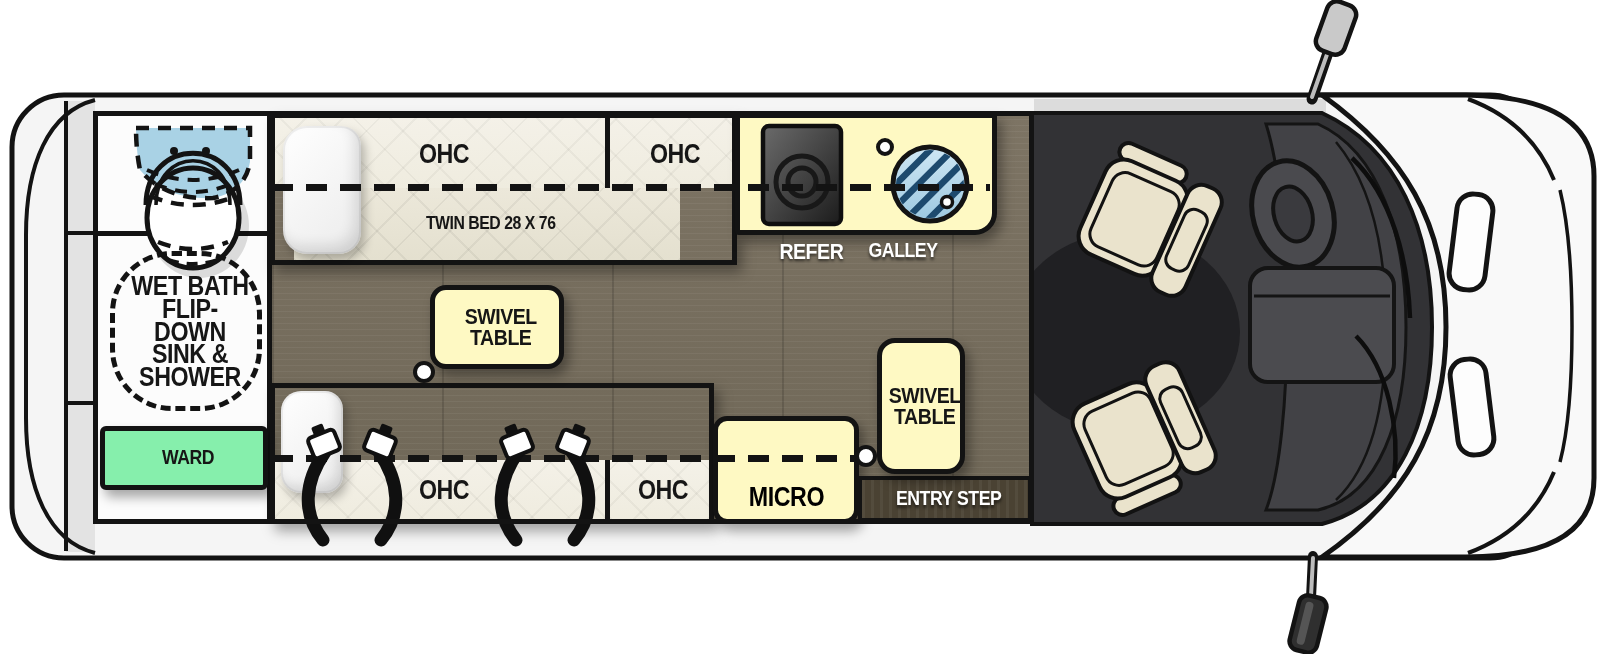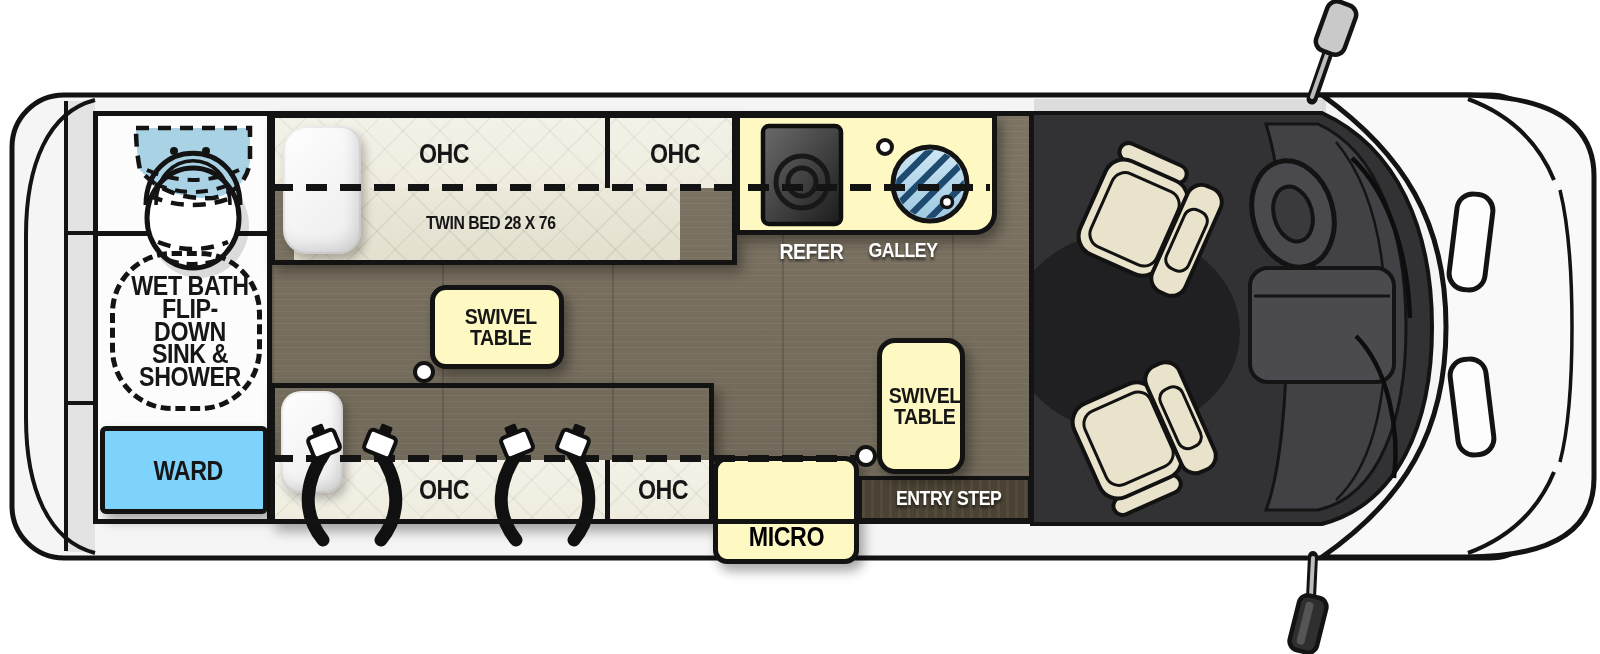--- a/index.html
+++ b/index.html
@@ -133,21 +133,21 @@
     </g>
   </svg>
 
   <div class="abs lbl" style="left:110px;top:251px;width:152px;height:160px;border:5px dashed #131313;border-radius:62px;font-size:25px;line-height:21px;">
     <span>WET BATH
 FLIP-DOWN
 SINK &amp;
 SHOWER</span>
   </div>
 
-  <div class="abs lbl blockshadow" style="left:100px;top:426px;width:168px;height:88px;background:#7dd3fc;border:5px solid #131313;border-radius:6px;font-size:25px;">
+  <div class="abs lbl blockshadow" style="left:100px;top:426px;width:168px;height:64px;background:#86efac;border:5px solid #131313;border-radius:6px;font-size:19px;">
     <span>WARD</span>
   </div>
 
   <div class="abs blockshadow" style="left:270px;top:113px;width:467px;height:152px;border:5px solid #131313;">
     <div class="abs quilt-light lbl" style="left:0;top:0;width:330px;height:70px;font-size:25px;">
       <span>OHC</span>
     </div>
     <div class="abs quilt-light lbl" style="left:330px;top:0;width:127px;height:70px;border-left:5px solid #131313;font-size:25px;">
       <span>OHC</span>
     </div>
@@ -201,21 +201,21 @@
     <div class="abs quilt-light lbl" style="left:330px;top:72px;width:104px;height:59px;border-left:5px solid #131313;font-size:25px;">
       <span>OHC</span>
     </div>
   </div>
 
   <div class="abs" style="left:283px;top:126px;width:78px;height:128px;background:linear-gradient(135deg,#ffffff,#ebebeb);
        border-radius:24px 20px 22px 24px;box-shadow:inset 0 0 0 2px rgba(0,0,0,.06), inset -6px -8px 14px rgba(0,0,0,.12), 4px 6px 10px rgba(0,0,0,.25);"></div>
   <div class="abs" style="left:281px;top:391px;width:62px;height:102px;background:linear-gradient(135deg,#ffffff,#ebebeb);
        border-radius:20px 18px 18px 20px;box-shadow:inset 0 0 0 2px rgba(0,0,0,.06), inset -5px -7px 12px rgba(0,0,0,.12), 4px 6px 10px rgba(0,0,0,.25);"></div>
 
-  <div class="abs whitebox blockshadow" style="left:713px;top:416px;width:146px;height:108px;border-radius:14px;display:flex;align-items:flex-end;justify-content:center;padding-bottom:8px;font-weight:700;font-size:25px;margin-top:40px;">
+  <div class="abs whitebox blockshadow" style="left:713px;top:416px;width:146px;height:108px;border-radius:14px;display:flex;align-items:flex-end;justify-content:center;padding-bottom:8px;font-weight:700;font-size:25px;">
     <span style="display:inline-block;transform:scale(.93,1.08);letter-spacing:-.5px;">MICRO</span>
   </div>
 
   <div class="abs lbl lbl-white" style="left:858px;top:476px;width:174px;height:46px;border:4px solid #131313;font-size:19px;
        background:repeating-linear-gradient(90deg, rgba(255,255,255,.05) 0 3px, transparent 3px 9px), #4a4233;">
     <span>ENTRY STEP</span>
   </div>
 
   <div class="abs dash" style="left:272px;top:184px;width:718px;"></div>
   <div class="abs dash" style="left:272px;top:455px;width:584px;"></div>

